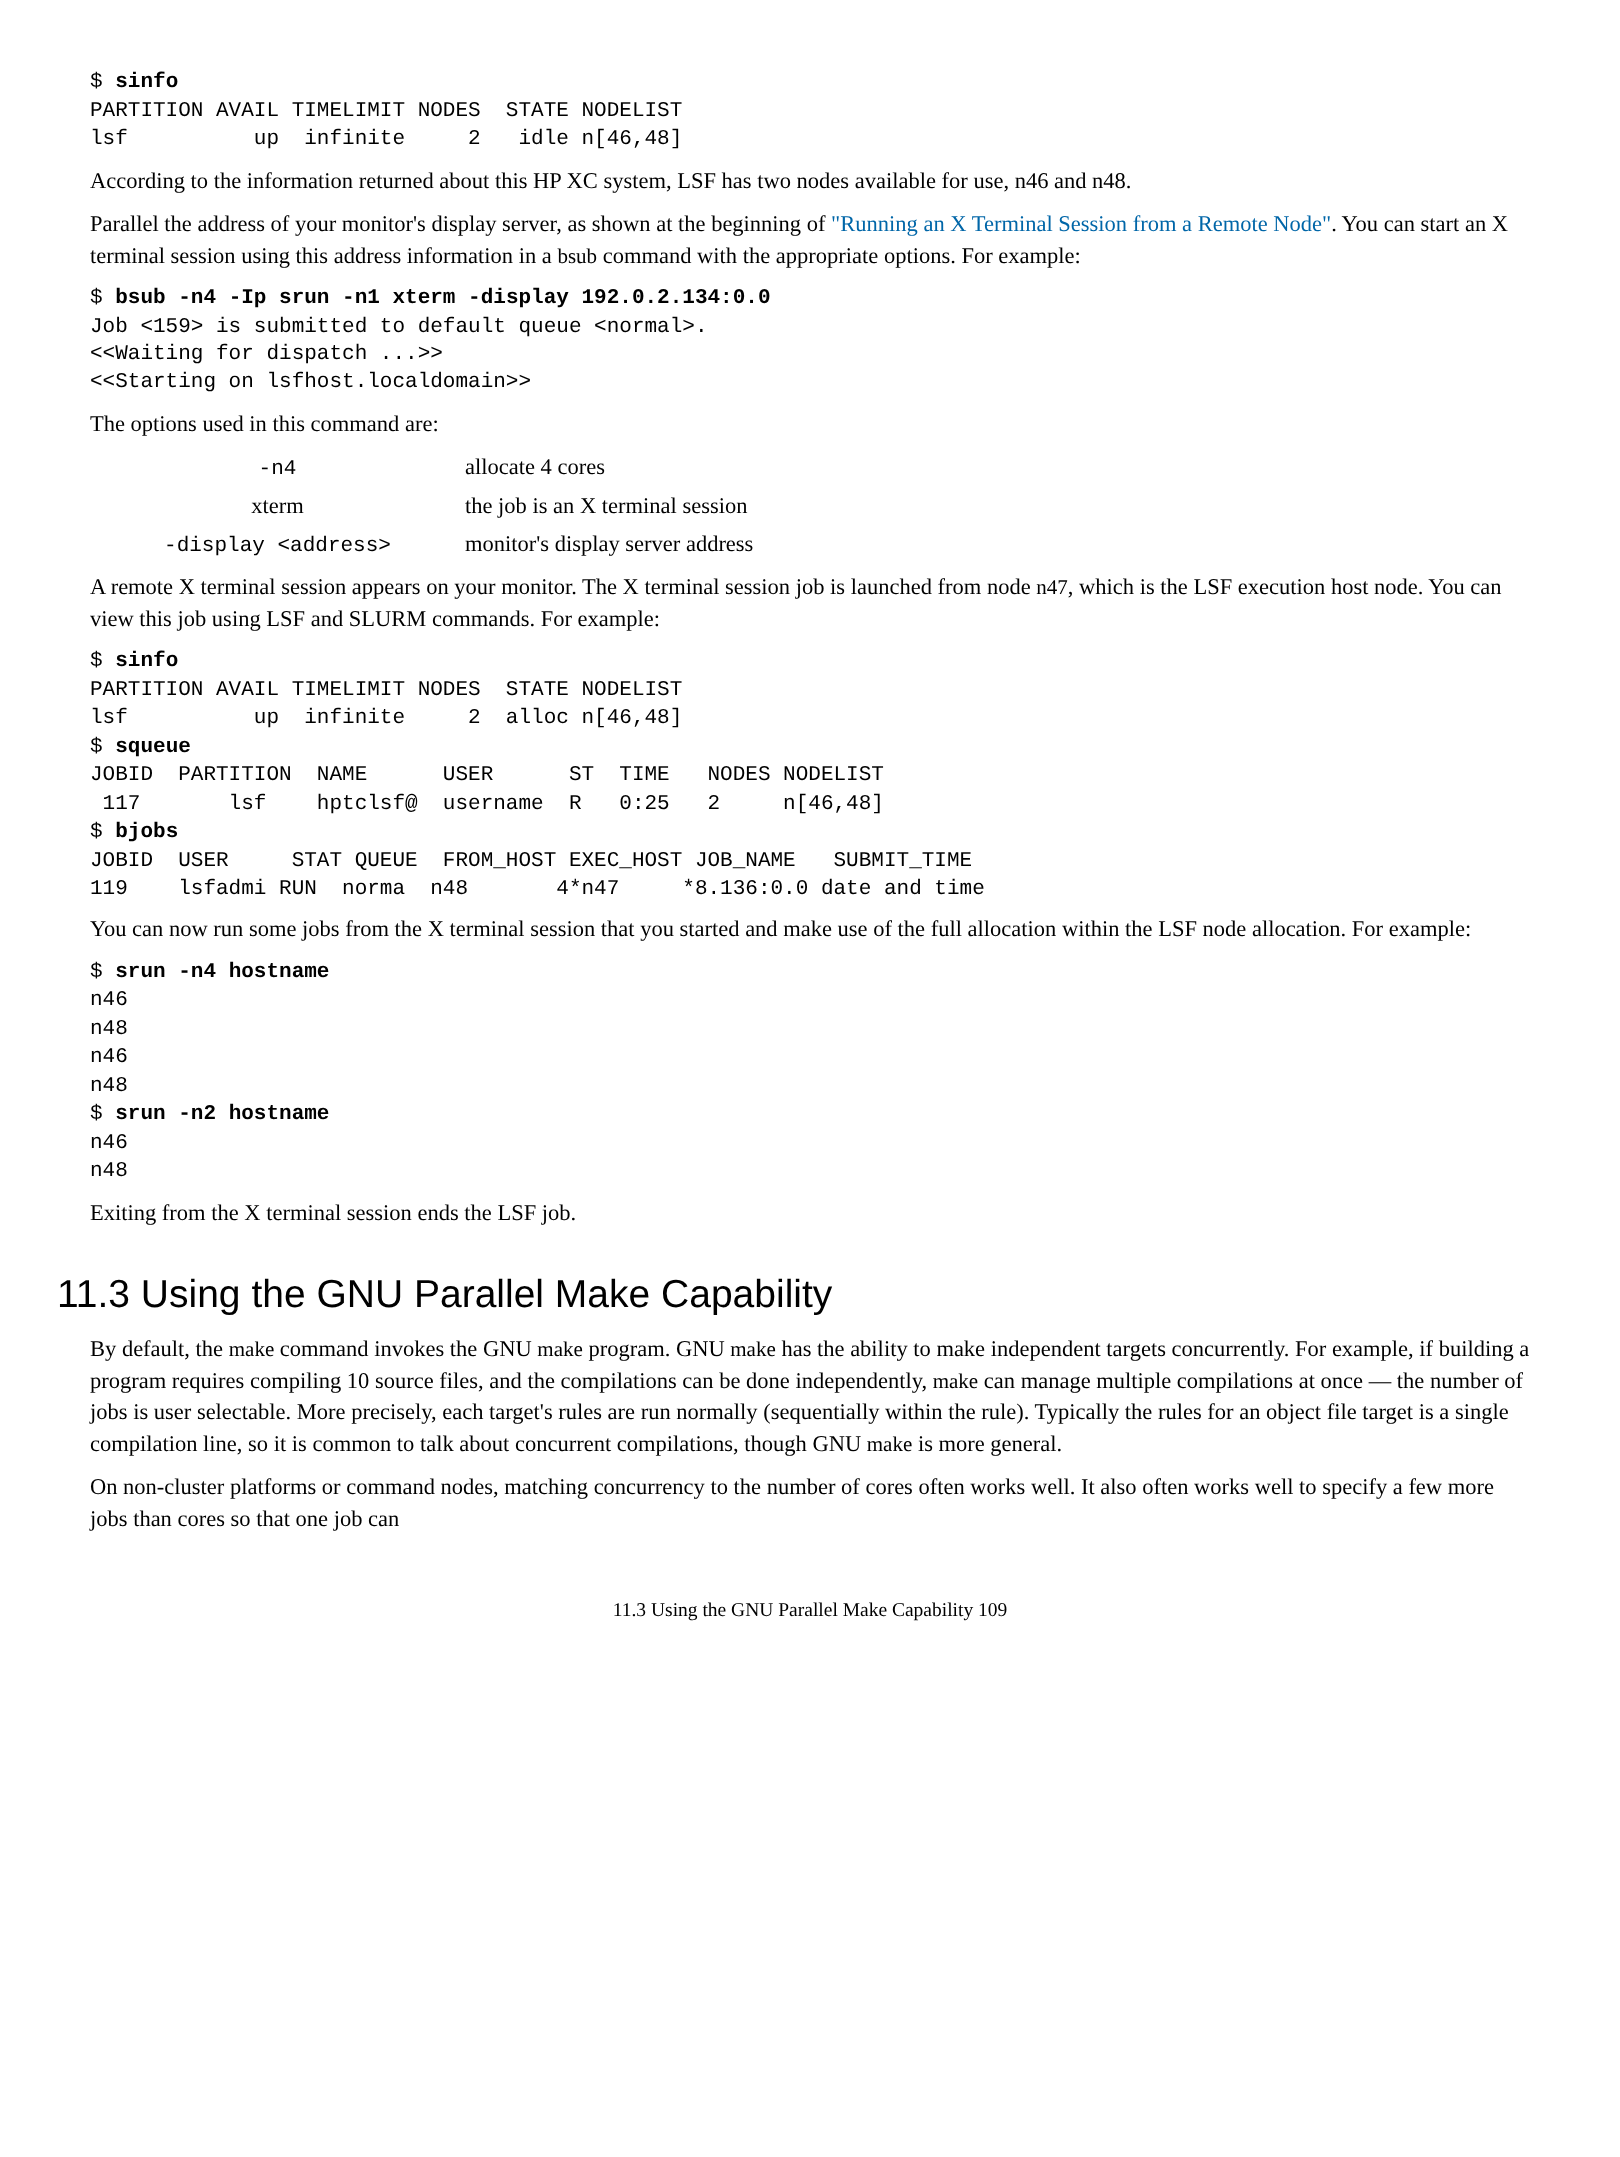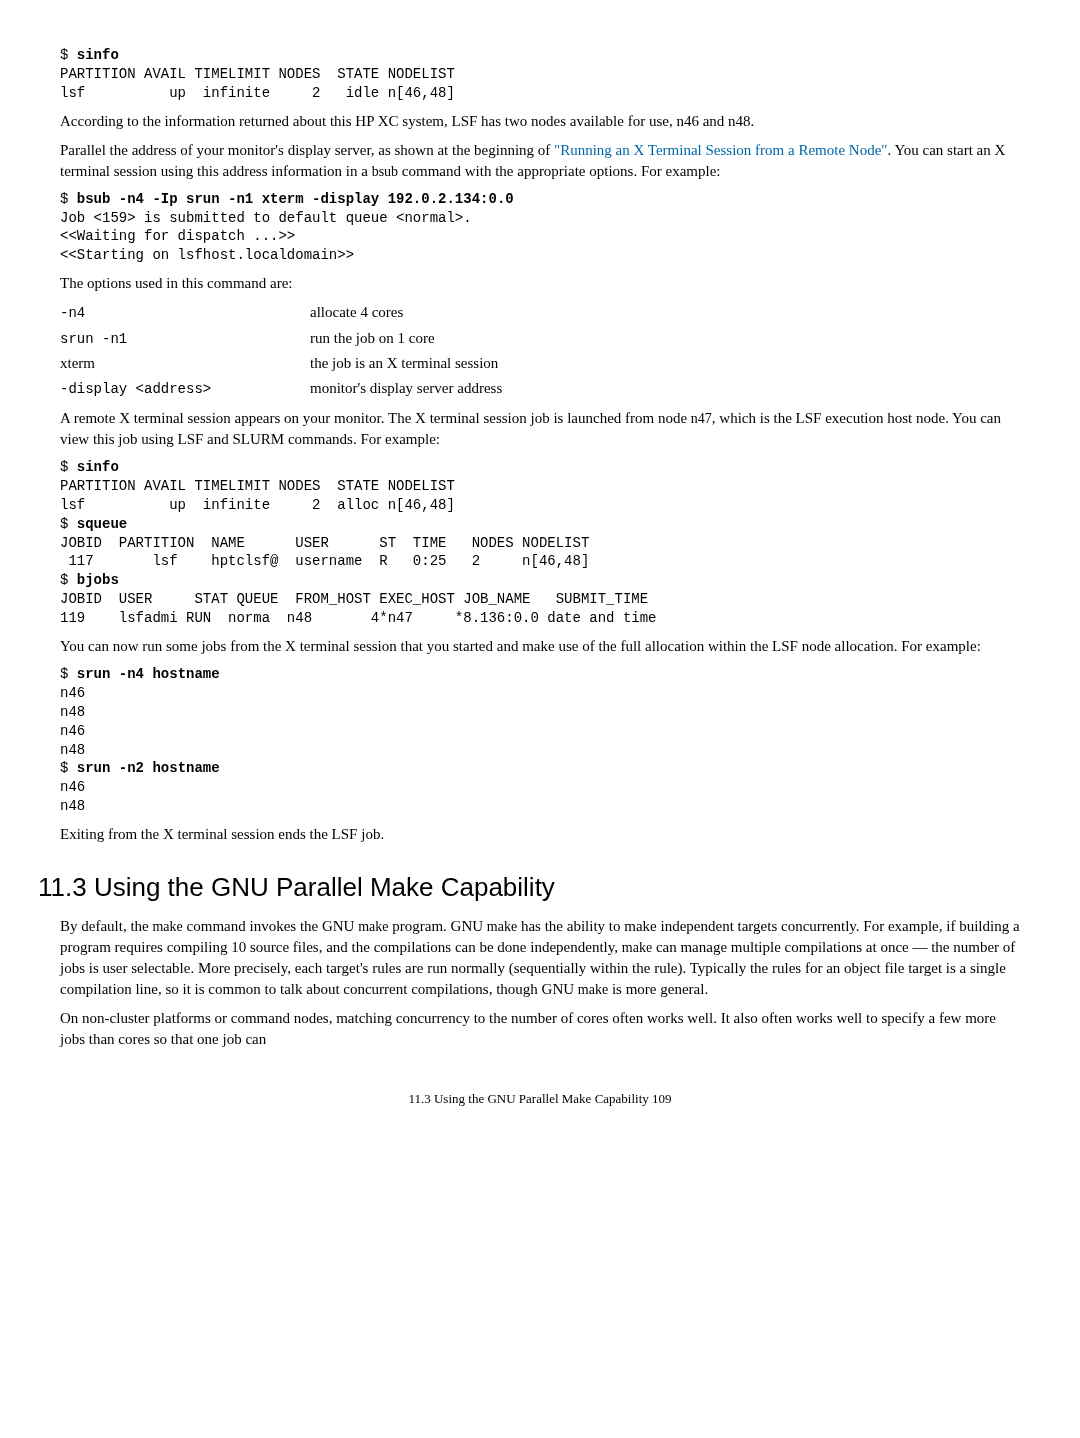--- a/index.html
+++ b/index.html
@@ -26,20 +26,21 @@
     font-size: 14px;
   }
   a.link { color: #0066a8; text-decoration: none; }
   .opt-table { margin: 6px 0 8px 0; }
   .opt-row { display: flex; align-items: baseline; margin: 4px 0; }
   .opt-key {
     font-family: 'Courier New', monospace;
     font-size: 14px;
     width: 250px;
     flex-shrink: 0;
+    text-align: center;
   }
   .opt-key.serif { font-family: Georgia, serif; font-size: 15px; }
   .opt-val { font-family: Georgia, serif; }
   h2.section {
     font-family: 'Trebuchet MS', 'Helvetica Neue', Arial, sans-serif;
     font-weight: normal;
     font-size: 26px;
     margin: 24px 0 10px -60px;
     color: #000;
     padding-left: 38px;
@@ -63,24 +64,20 @@
 Job &lt;159&gt; is submitted to default queue &lt;normal&gt;.
 &lt;&lt;Waiting for dispatch ...&gt;&gt;
 &lt;&lt;Starting on lsfhost.localdomain&gt;&gt;</pre>
 
 <p>The options used in this command are:</p>
 
 <div class="opt-table">
   <div class="opt-row">
     <span class="opt-key">-n4</span>
     <span class="opt-val">allocate 4 cores</span>
-  </div>
-  <div class="opt-row">
-    <span class="opt-key">srun -n1</span>
-    <span class="opt-val">run the job on 1 core</span>
   </div>
   <div class="opt-row">
     <span class="opt-key serif">xterm</span>
     <span class="opt-val">the job is an X terminal session</span>
   </div>
   <div class="opt-row">
     <span class="opt-key">-display &lt;address&gt;</span>
     <span class="opt-val">monitor's display server address</span>
   </div>
 </div>

